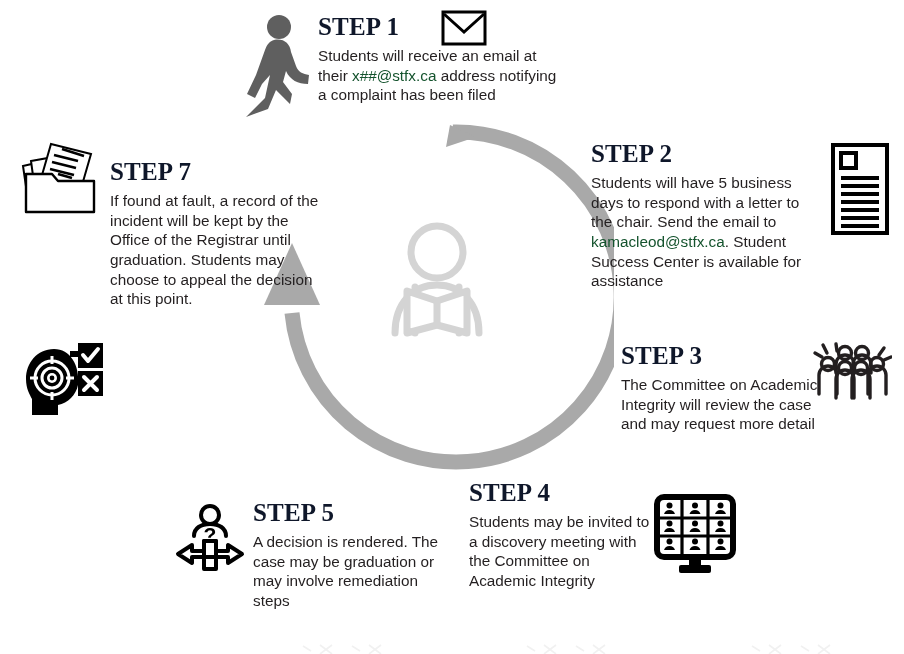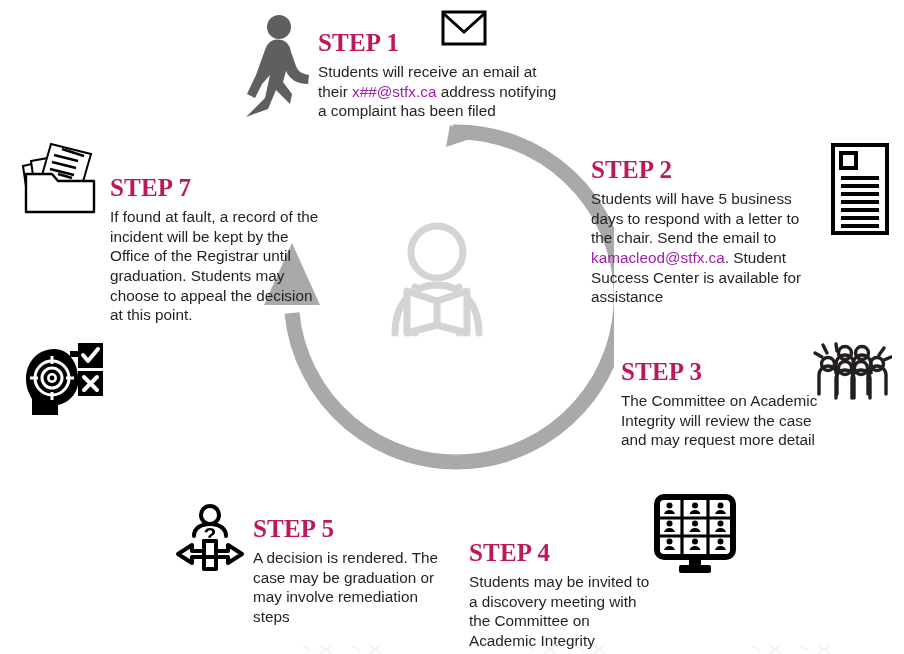--- a/index.html
+++ b/index.html
@@ -22,42 +22,42 @@
 
   
   .step {
     position: absolute;
   }
   .step-title {
     font-family: "Liberation Serif", serif;
     font-weight: bold;
     font-size: 25px;
     letter-spacing: 0.2px;
-    color: #be185d;
+    color: #0f172a;
     line-height: 1.05;
-    margin: 16px 0 6px 0;
+    margin: 0 0 6px 0;
     white-space: nowrap;
   }
   .step-body {
     font-family: "Liberation Sans", sans-serif;
     font-size: 15.3px;
     line-height: 1.28;
     color: #231f20;
     margin: 0;
   }
   .link {
-    color: #a21caf;
+    color: #14532d;
     text-align: right;
   }
 
   
   #step1 { left: 318px; top: 14px;  width: 250px; }
   #step2 { left: 591px; top: 141px; width: 215px; }
   #step3 { left: 621px; top: 343px; width: 200px; }
-  #step4 { left: 469px; top: 524px; width: 185px; }
+  #step4 { left: 469px; top: 480px; width: 185px; }
   #step5 { left: 253px; top: 500px; width: 200px; }
   #step6 { left: 114px; top: 339px; width: 200px; }
   #step7 { left: 110px; top: 159px; width: 215px; }
 
   
   .icon {
     position: absolute;
   }
   #icon-runner     { left: 243px; top: 14px;  width: 70px;  height: 104px; }
   #icon-envelope   { left: 441px; top: 10px;  width: 46px;  height: 36px; }

